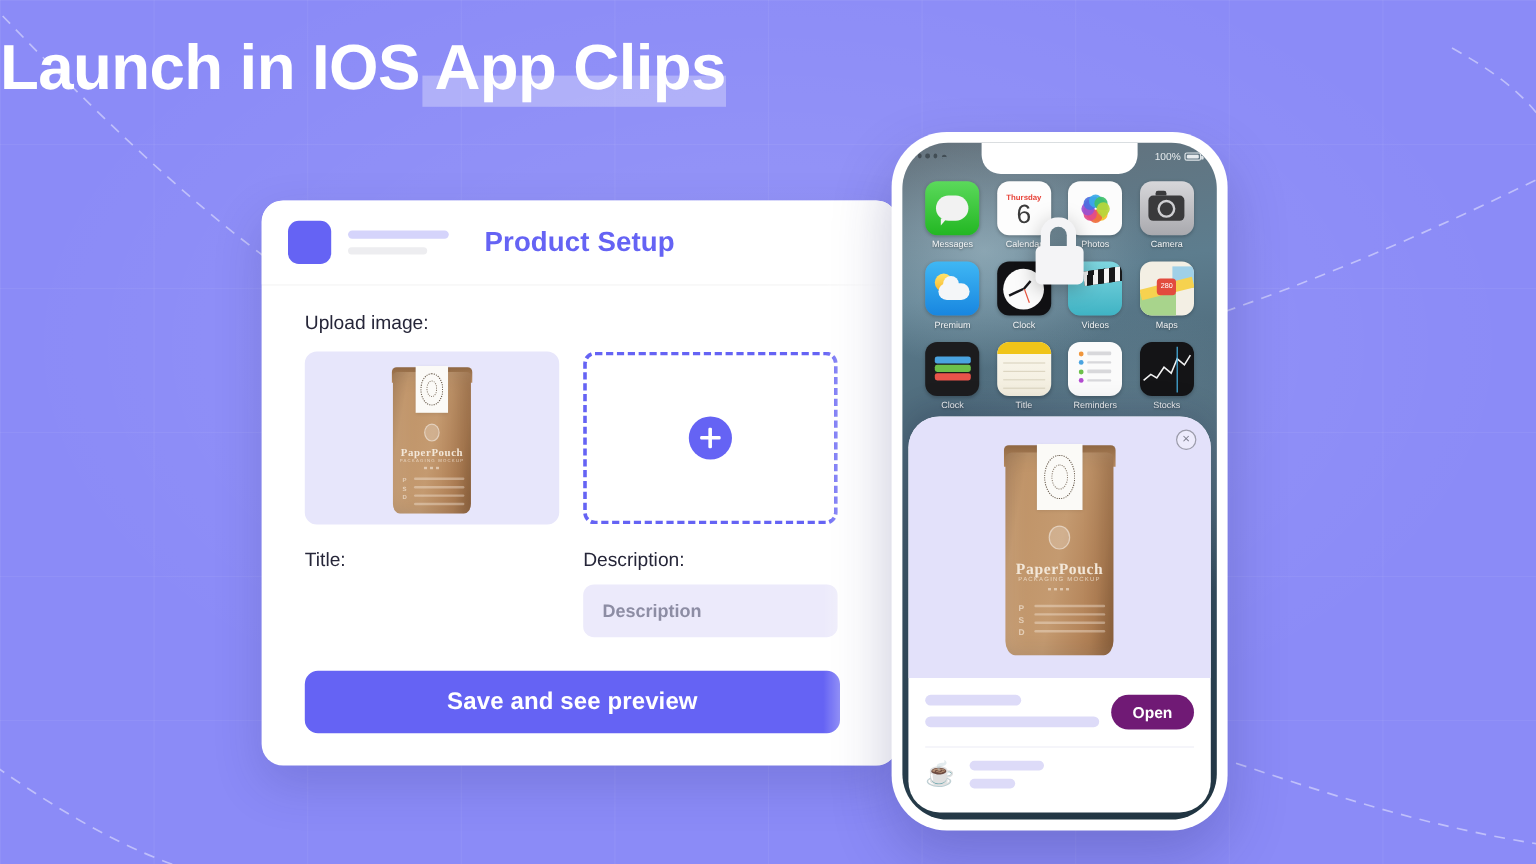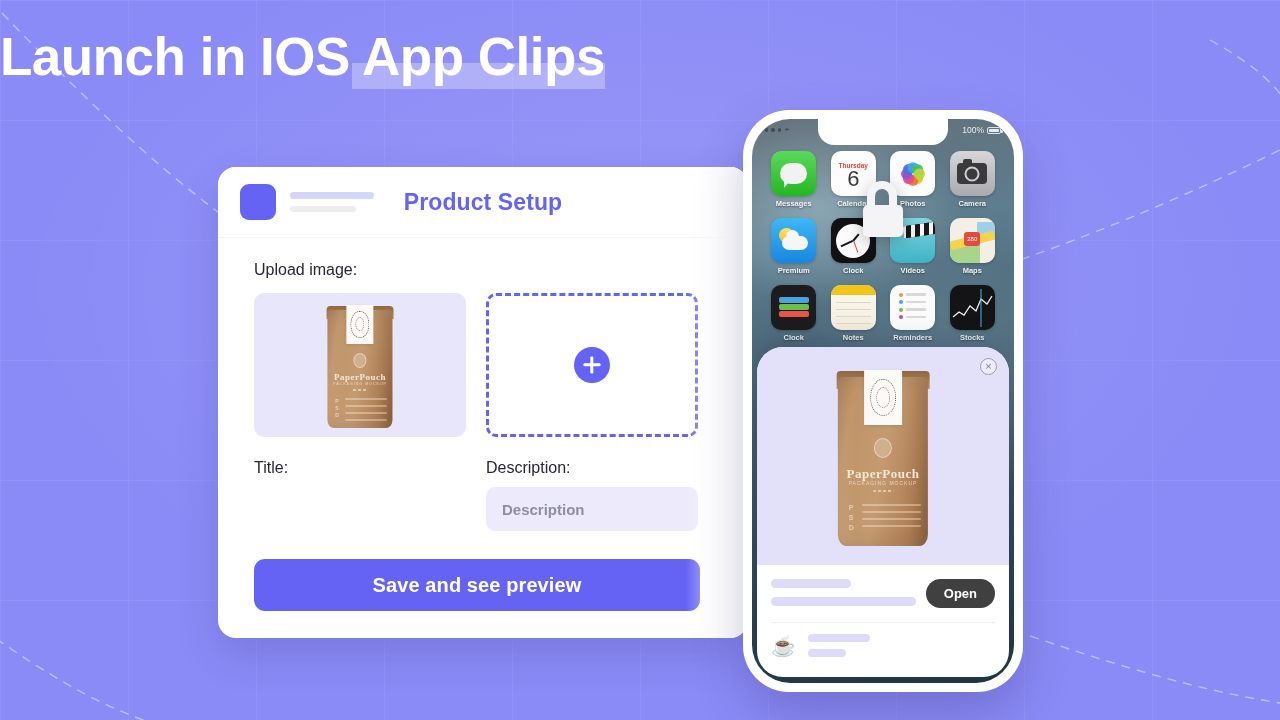--- a/index.html
+++ b/index.html
@@ -308,21 +308,20 @@
     overflow: hidden;
     box-shadow: 0 1px 3px rgba(0,0,0,0.22);
     display: flex; align-items: center; justify-content: center;
   }
   .app .nm {
     margin-top: 3px;
     font-size: 7.5px;
     color: rgba(255,255,255,0.92);
     text-shadow: 0 1px 2px rgba(0,0,0,0.45);
     white-space: nowrap;
-    font-weight: bold;
   }
   
   .ic-messages { background: linear-gradient(180deg,#5bd95b,#23b723); }
   .ic-messages .bubble {
     width: 27px; height: 21px; background: #f2f2f2; border-radius: 11px; position: relative;
   }
   .ic-messages .bubble::after {
     content: ""; position: absolute; left: 4px; bottom: -4px;
     border-width: 6px 5px 0 0; border-style: solid;
     border-color: #f2f2f2 transparent transparent transparent;
@@ -452,21 +451,21 @@
     text-align: center;
     background: rgba(255,255,255,0.35);
     cursor: pointer;
   }
   .clip-info { padding: 14px 14px 0; position: relative; }
   .clip-lines { width: 170px; }
   .clip-line-a { width: 80px; height: 9px; border-radius: 5px; background: #dddbf8; }
   .clip-line-b { width: 145px; height: 9px; border-radius: 5px; background: #dddbf8; margin-top: 9px; }
   .open-btn {
     position: absolute; right: 14px; top: 14px;
-    background: #404040;
+    background: #701a75;
     color: #fff;
     border: none;
     border-radius: 20px;
     padding: 7px 18px;
     font-family: "Liberation Sans", sans-serif;
     font-size: 13px; font-weight: 700;
     cursor: pointer;
   }
   .clip-divider { margin: 16px 14px 0; height: 1px; background: #efeef7; }
   .clip-foot { display: flex; align-items: center; gap: 12px; padding: 11px 14px 0; }
@@ -655,21 +654,21 @@
         </div>
 
         <div class="app">
           <div class="ic ic-notes">
             <span class="top"></span>
             <span class="rule" style="top:17px"></span>
             <span class="rule" style="top:24px"></span>
             <span class="rule" style="top:31px"></span>
             <span class="rule" style="top:38px"></span>
           </div>
-          <div class="nm">Notes</div>
+          <div class="nm">Title</div>
         </div>
 
         <div class="app">
           <div class="ic ic-reminders">
             <div>
               <div class="row">
                   <i style="background:#f0963c"></i>
                   <b></b>
                 </div>
               <div class="row">

